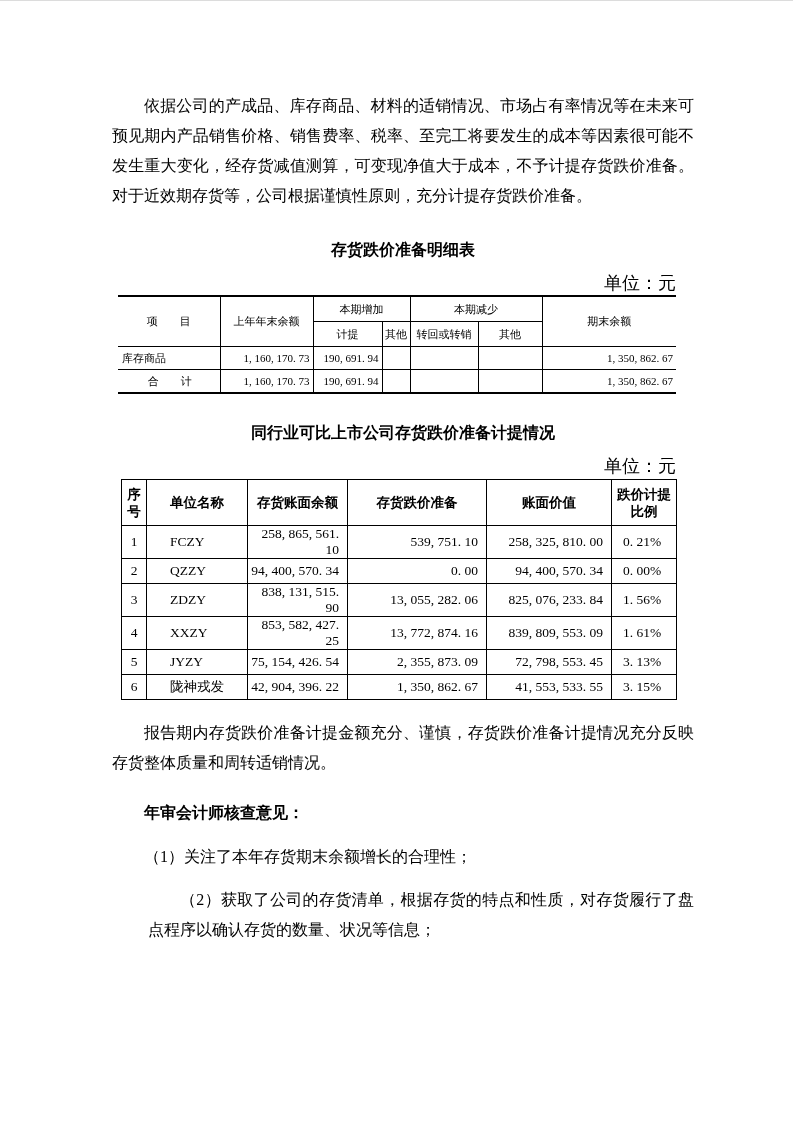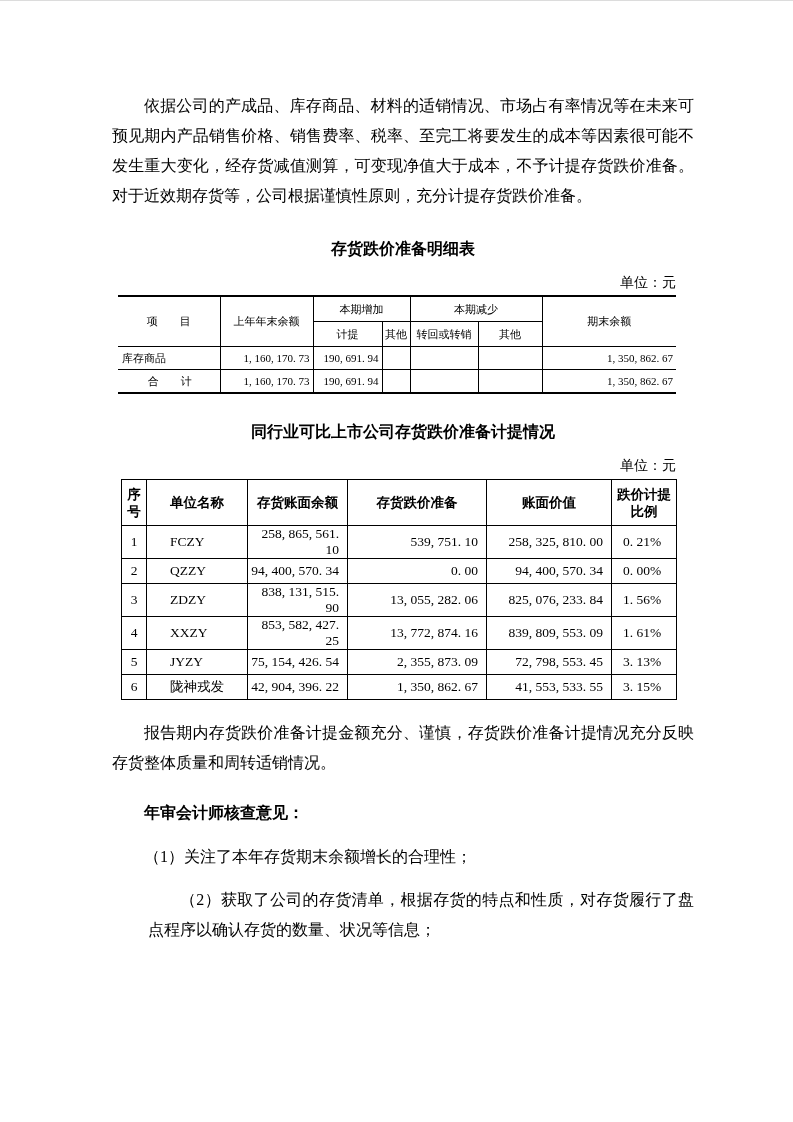--- a/index.html
+++ b/index.html
@@ -23,28 +23,28 @@
     text-align: justify;
     text-indent: 2em;
     color: #000000;
   }
   .tbl-title {
     margin: 27px 0 0 0;
     font-size: 16px;
     line-height: 24px;
     font-weight: bold;
     text-align: center;
-    font-family: Liberation Mono, monospace;
+    font-family: Liberation Serif, serif;
   }
   .tbl-title.second { }
   .unit-row {
     margin-top: 12px;
     text-align: right;
     padding-right: 18px;
-    font-size: 14px;
+    font-size: 18px;
     line-height: 18px;
   }
   table { border-collapse: collapse; table-layout: fixed; }
   th, td { padding: 0 2px; overflow: hidden; }
 
   
   .t1 { margin-top: 3px; margin-left: 6px; width: 558px;
         border-top: 2.5px solid #000; border-bottom: 2.5px solid #000; }
   .t1 th, .t1 td { border: 1px solid #000; font-size: 11px; }
   .t1 th { font-weight: normal; text-align: center; height: 24px; line-height: 17px; }

